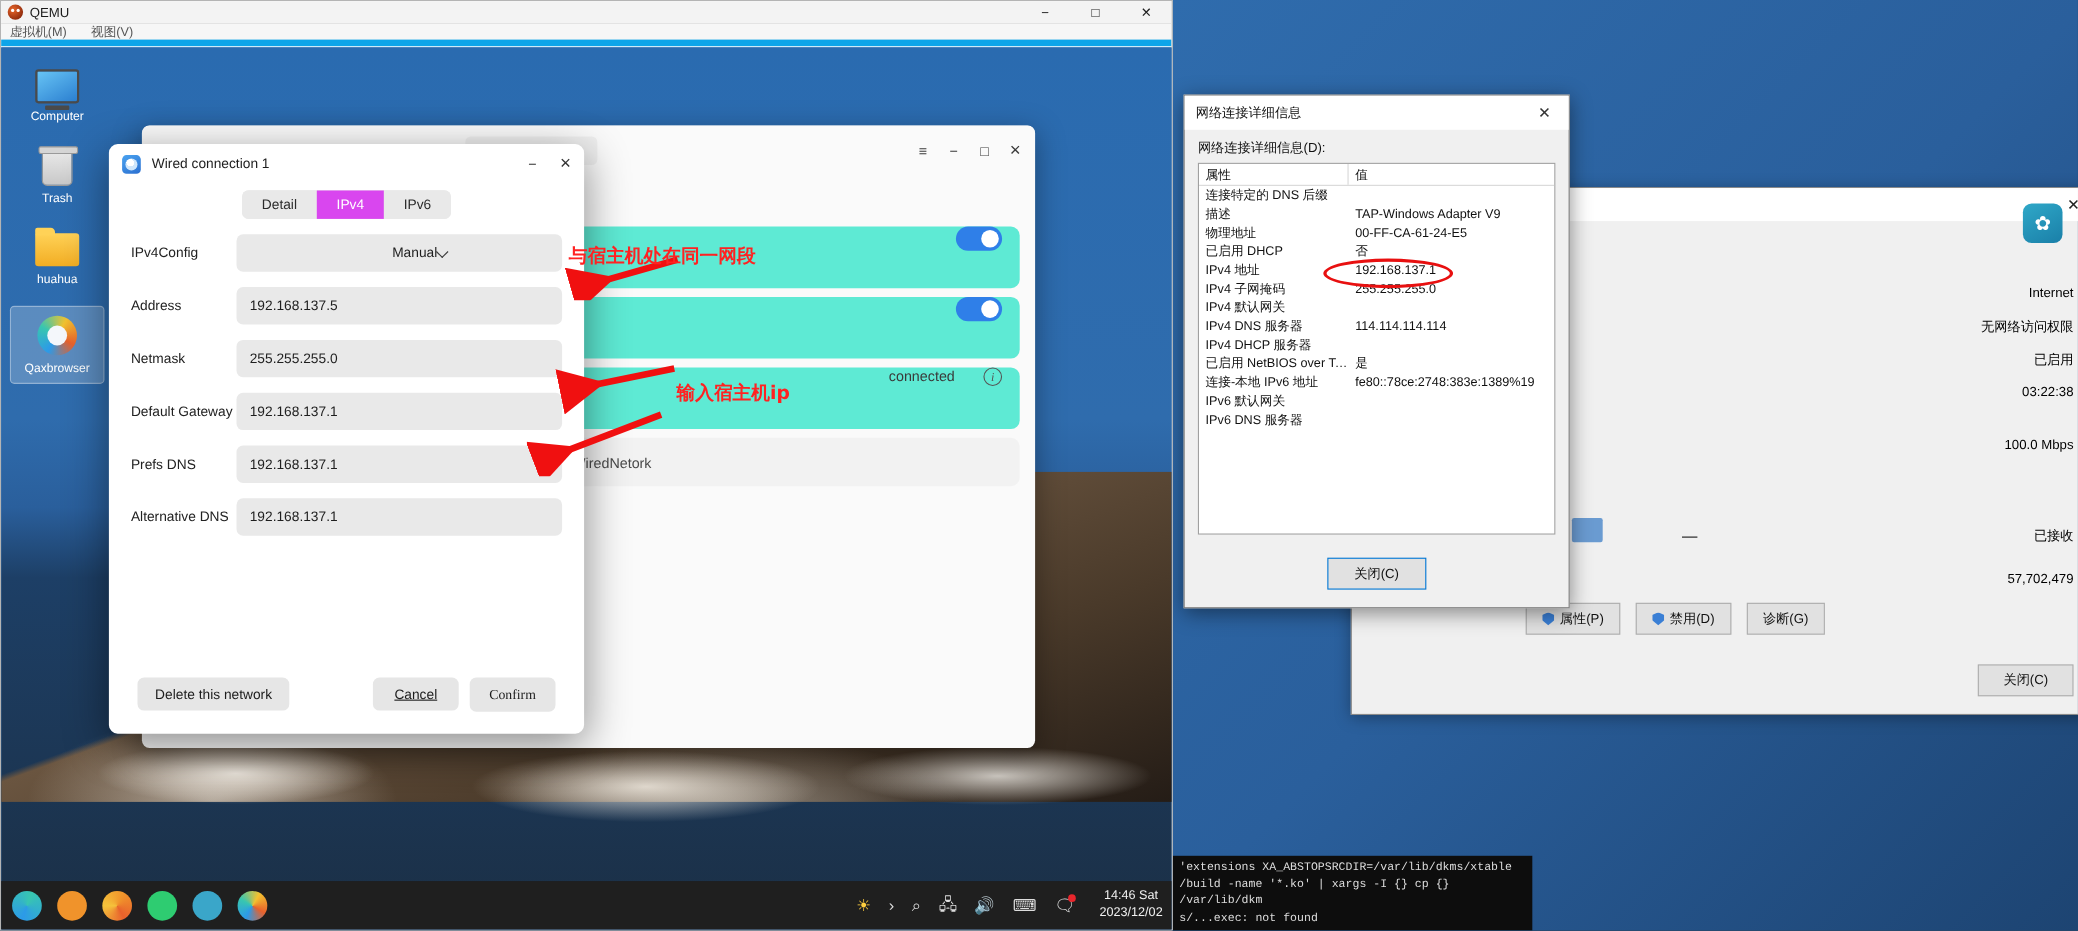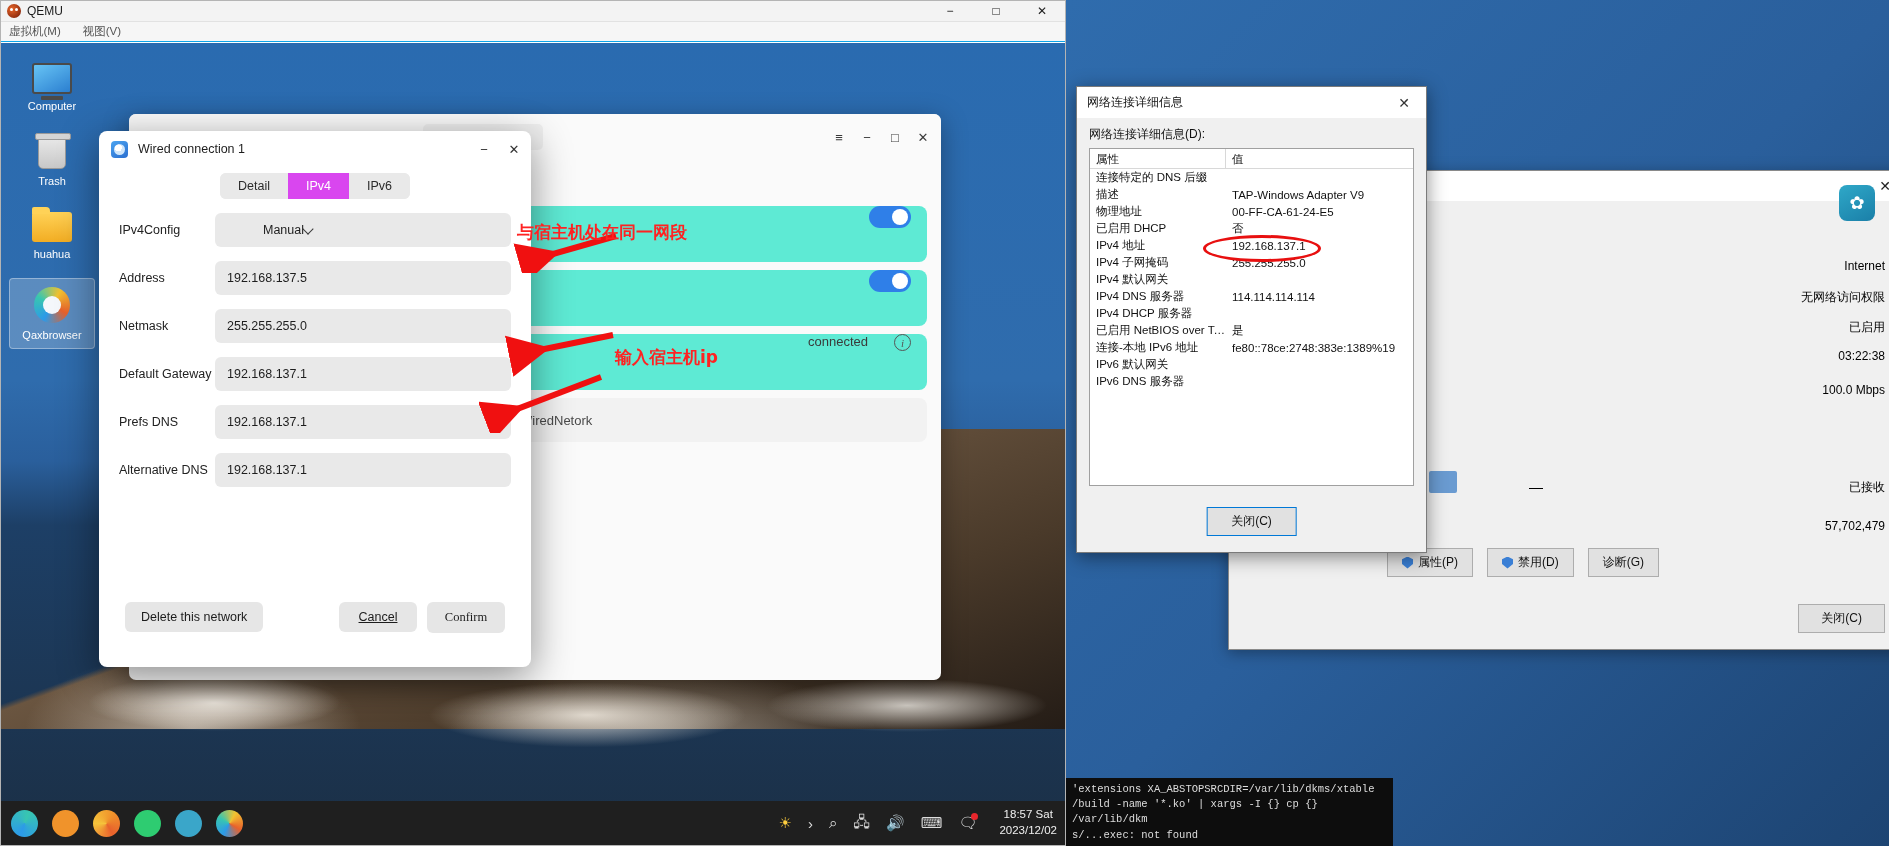--- a/index.html
+++ b/index.html
@@ -28,21 +28,21 @@
     background: #fff; top: 4px;
   }
   .qemu-logo::before { left: 3px; } .qemu-logo::after { left: 8px; }
   #qemu-winbtns { margin-left: auto; display: flex; height: 100%; }
   .qemu-winbtn {
     width: 46px; height: 100%; display: flex; align-items: center; justify-content: center;
     font-size: 12px; color: #202020;
   }
   #qemu-menubar {
     height: 20px; background: #f6f6f6; display: flex; align-items: center;
-    padding-left: 8px; gap: 22px; border-bottom: 1px solid #0ea5e9;
+    padding-left: 8px; gap: 22px; border-bottom: 6px solid #0ea5e9;
   }
   .qemu-menu-item { font-size: 11.5px; color: #555; }
   
   #guest-desktop {
     position: absolute; left: 0; top: 42px; width: 1066px; height: 804px;
     background: #2f6cad; overflow: hidden;
   }
   #wallpaper {
     position: absolute; left: 0; top: 0; width: 100%; height: 100%;
     background:
@@ -191,27 +191,27 @@
   .tab.active { background: #d946ef; color: #fff; }
   .form-row {
     display: flex; align-items: center; height: 34px; margin: 14px 20px 0 20px;
   }
   .form-label { width: 96px; font-size: 12.5px; color: #222; flex: 0 0 auto; }
   .form-field {
     flex: 1; height: 34px; background: #e9e9e9; border-radius: 6px;
     display: flex; align-items: center; padding: 0 12px;
     font-size: 12.5px; color: #1e1e1e;
   }
-  .form-field.select { justify-content: flex-start; padding-left: 48px; }
+  .form-field.select { justify-content: center; padding-left: 48px; }
   .chev-down {
     width: 8px; height: 8px; border-right: 1.5px solid #3a3a3a; border-bottom: 1.5px solid #3a3a3a;
     transform: rotate(45deg); margin-bottom: 3px;
   }
   #wd-footer {
-    position: absolute; left: 0; bottom: 16px; width: 100%; height: 68px;
+    position: absolute; left: 0; bottom: 2px; width: 100%; height: 68px;
     display: flex; align-items: center; padding: 0 26px; gap: 10px;
   }
   .dlg-btn {
     background: #e6e6e6; border-radius: 6px; padding: 8px 16px;
     font-size: 12.5px; color: #1c1c1c; white-space: nowrap;
   }
   #confirm-btn { min-width: 78px; text-align: center; font-family: Liberation Serif, serif; }
   #cancel-btn { min-width: 78px; text-align: center; margin-left: auto; text-decoration: underline; }
   
   .annot-text {
@@ -310,21 +310,21 @@
 
   <div id="status-window">
     <div id="sw-titlebar">
       <div id="sw-close">✕</div>
     </div>
     <div class="sw-logo">✿</div>
     <div class="sw-line" style="right:22px; top:88px;">Internet</div>
     <div class="sw-line" style="right:22px; top:118px;">无网络访问权限</div>
     <div class="sw-line" style="right:22px; top:148px;">已启用</div>
     <div class="sw-line" style="right:22px; top:178px;">03:22:38</div>
-    <div class="sw-line" style="right:22px; top:212px;">100.0 Mbps</div>
+    <div class="sw-line" style="right:22px; top:226px;">100.0 Mbps</div>
     <div class="sw-line" style="right:22px; top:308px;">已接收</div>
     <div class="sw-line" style="right:22px; top:348px;">57,702,479</div>
     <div class="sw-line" style="left:300px; top:308px; font-size:14px;">—</div>
     <div style="position:absolute; left:200px; top:300px; width:28px; height:22px; background:#6a9bd1; border-radius:2px;"></div>
     <div id="sw-actions">
       <div class="win-btn">
           <span class="shield"></span>
           <span>属性(P)</span>
         </div>
       <div class="win-btn">
@@ -581,18 +581,18 @@
     </div>
     <div id="tb-right">
       <span class="tb-ico" style="color:#ffcf3f;">☀</span>
       <span class="tb-ico">›</span>
       <span class="tb-ico">⌕</span>
       <span class="tb-ico">🖧</span>
       <span class="tb-ico">🔊</span>
       <span class="tb-ico">⌨</span>
       <span class="tb-ico" style="position:relative;">🗨<span class="badge-dot"></span></span>
       <div id="tb-clock">
-        <div>18:57 Sat</div>
+        <div>14:46 Sat</div>
         <div>2023/12/02</div>
       </div>
     </div>
   </div>
 </div>
 
 </body></html>

